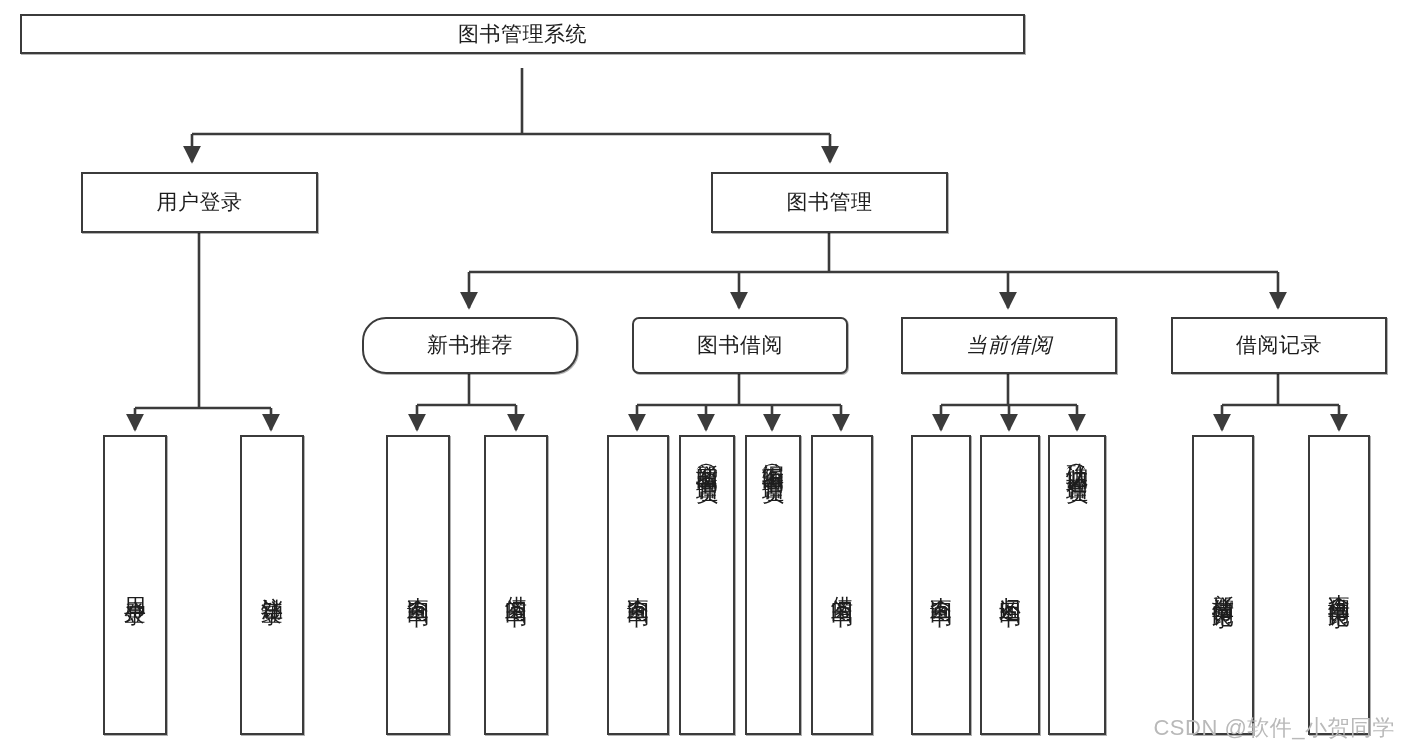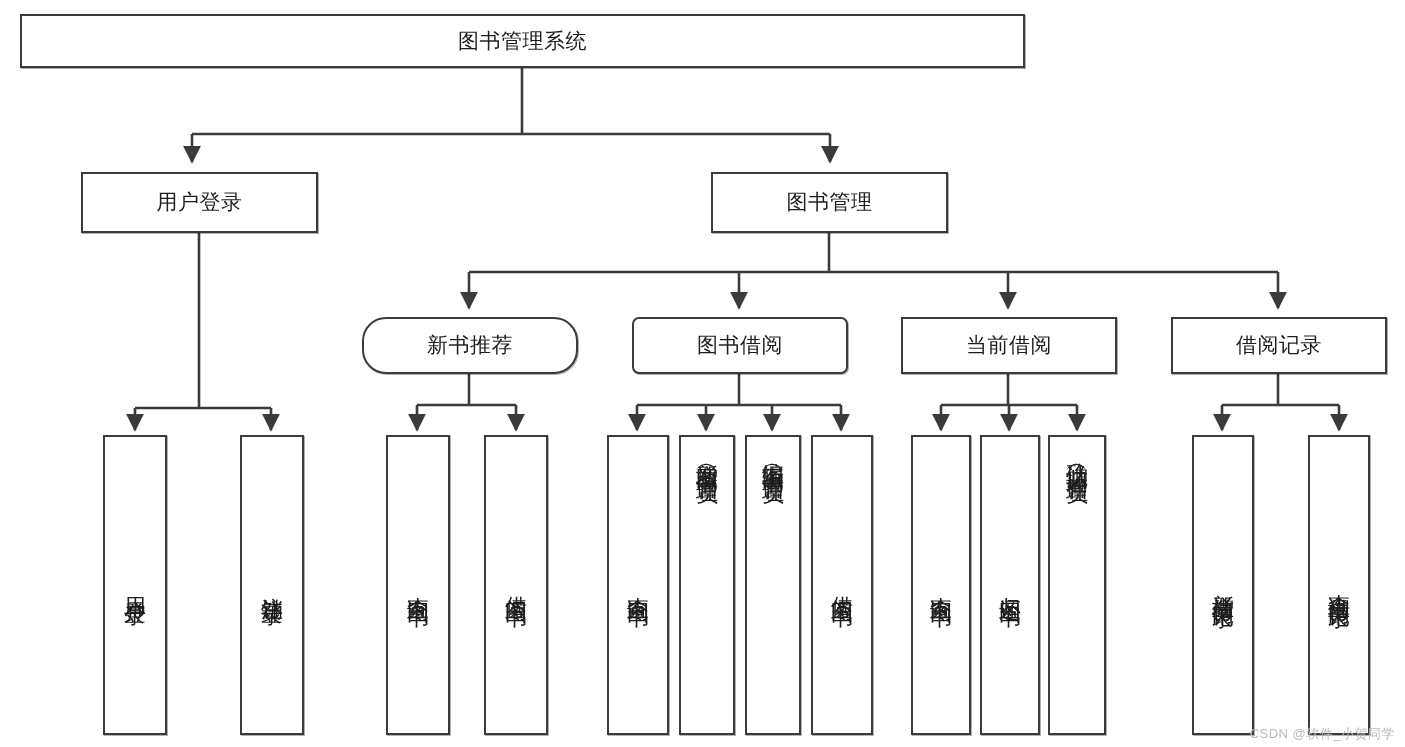--- a/index.html
+++ b/index.html
@@ -60,21 +60,21 @@
     line-height: 1;
   }
   .node.vert.centered {
     align-items: center;
     padding-top: 0;
   }
   #watermark {
     position: absolute;
     right: 10px;
     bottom: 4px;
-    font-size: 13px;
+    font-size: 22px;
     color: #b9b9b9;
     white-space: nowrap;
     letter-spacing: 0.5px;
   }
 </style>
 </head>
 <body>
 
 <div id="diagram-root">
 
@@ -121,41 +121,41 @@
       <path d="M 1009 405 L 1009 430" marker-end="url(#arrow)"></path>
       <path d="M 1077 405 L 1077 430" marker-end="url(#arrow)"></path>
 
       <path d="M 1278 374 L 1278 405"></path>
       <path d="M 1222 405 L 1339 405"></path>
       <path d="M 1222 405 L 1222 430" marker-end="url(#arrow)"></path>
       <path d="M 1339 405 L 1339 430" marker-end="url(#arrow)"></path>
     </g>
   </svg>
 
-  <div class="node horiz" style="left:20px; top:14px; width:1005px; height:54px;">
+  <div class="node horiz" style="left:20px; top:14px; width:1005px; height:40px;">
     <span class="label">图书管理系统</span>
   </div>
 
   <div class="node horiz" style="left:81px; top:172px; width:237px; height:61px;">
     <span class="label">用户登录</span>
   </div>
 
   <div class="node horiz" style="left:711px; top:172px; width:237px; height:61px;">
     <span class="label">图书管理</span>
   </div>
 
   <div class="node horiz" style="left:362px; top:317px; width:216px; height:57px;border-radius:24px;">
     <span class="label">新书推荐</span>
   </div>
 
   <div class="node horiz" style="left:632px; top:317px; width:216px; height:57px;border-radius:7px;">
     <span class="label">图书借阅</span>
   </div>
 
-  <div class="node horiz" style="left:901px; top:317px; width:216px; height:57px;">
+  <div class="node horiz" style="left:901px; top:317px; width:216px; height:57px;font-style:italic;">
     <span class="label">当前借阅</span>
   </div>
 
   <div class="node horiz" style="left:1171px; top:317px; width:216px; height:57px;">
     <span class="label">借阅记录</span>
   </div>
 
   <div class="node vert centered" style="left:103px; top:435px; width:64px; height:300px;">
     <span class="label">用户登录</span>
   </div>

